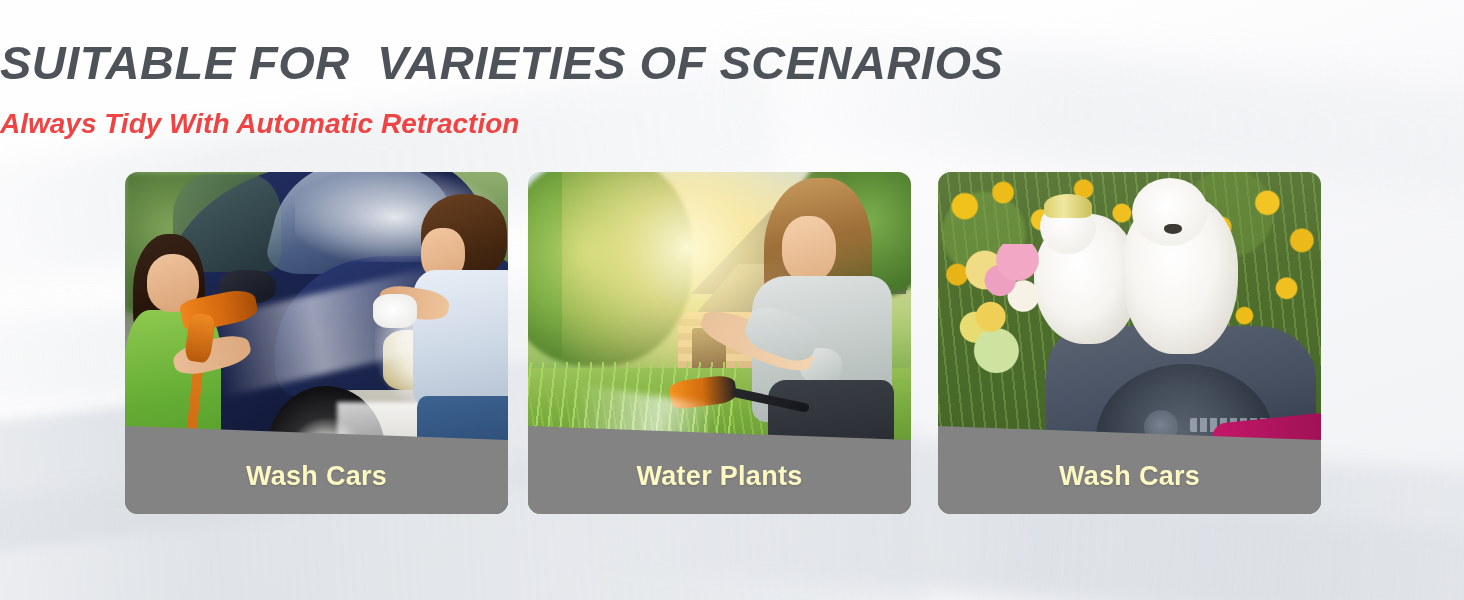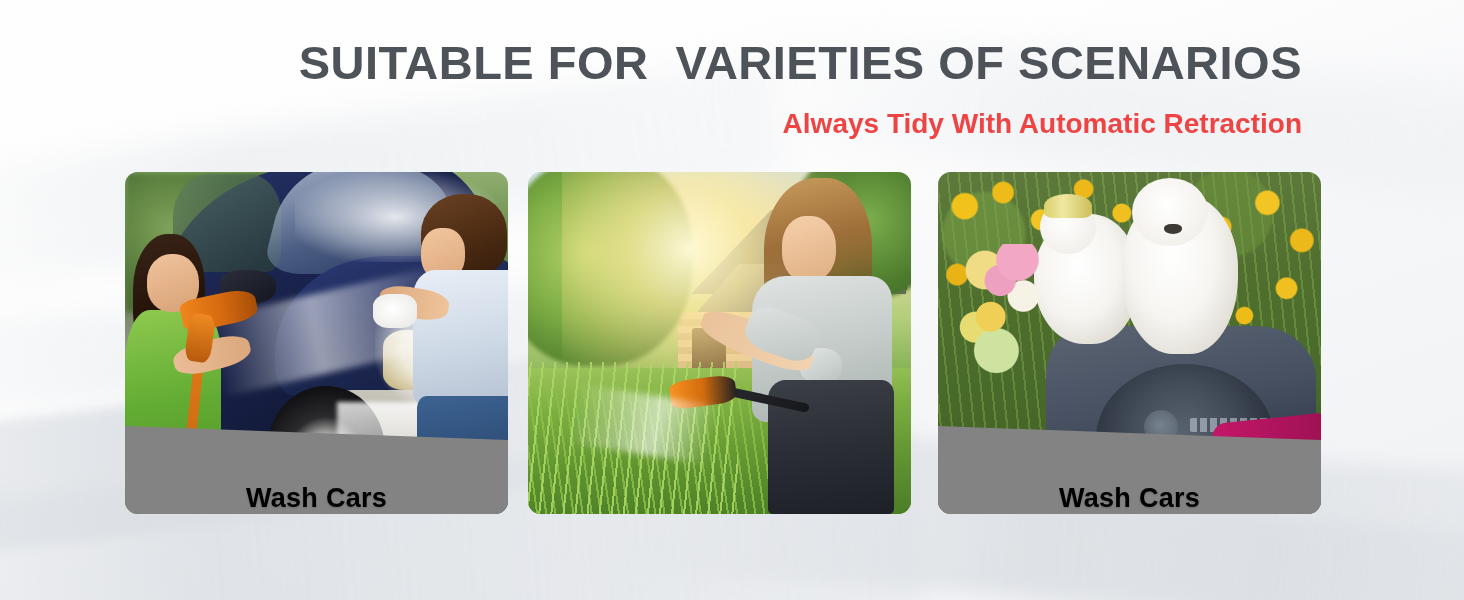--- a/index.html
+++ b/index.html
@@ -23,21 +23,21 @@
   .band-e { left:-120px; top:120px; width:900px; height:120px; transform:rotate(-8deg);  filter:blur(16px); opacity:.5; }
   .band-f { left:700px;  top:60px;  width:900px; height:110px; transform:rotate(5deg);   filter:blur(18px); opacity:.35; }
   .band-g { left:-200px; top:300px; width:1000px;height:90px;  transform:rotate(-3deg);  filter:blur(14px); opacity:.45; }
   #banner-bg .vignette {
     position:absolute; inset:0;
     background:linear-gradient(160deg,#ffffff 0%,#ffffff 34%,#f4f5f7 62%,#eceef1 100%);
     opacity:.75;
   }
 
   
-  #header { position:absolute; top:0; left:0; width:1302px; z-index:2; text-align:right; }
+  #header { position:absolute; top:0; left:0; width:1302px; z-index:2; text-align:left;font-style:italic; }
   #banner-title {
     margin-top:36px;
     font-size:47px;
     line-height:54px;
     font-weight:bold;
     letter-spacing:.5px;
     color:#4d5358;
     white-space:pre;
   }
   #banner-subtitle {
@@ -72,22 +72,23 @@
     height:100px;
     background:#838383;
     clip-path:polygon(0 12%, 100% 26%, 100% 100%, 0 100%);
     display:flex;
     align-items:flex-end;
     justify-content:center;
   }
   .label-text {
     font-size:27px;
     font-weight:bold;
-    color:#000000;
+    color:#fef9c3;
     letter-spacing:.3px;
+    padding-bottom:22px;
     text-shadow:0 1px 2px rgba(0,0,0,.18);
   }
 
   
   .p1 { background:linear-gradient(180deg,#8fae6e 0%,#6d8f52 18%,#5b7a46 30%,#9a9a92 55%,#b9b5ab 100%); }
   .p1 .trees { position:absolute; left:0; top:0; width:150px; height:140px;
     background:radial-gradient(circle at 30% 40%,#7fa358 0%,#4d7236 55%,#3c5c2b 100%); filter:blur(3px); }
   .p1 .car-body {
     position:absolute; left:38px; top:-10px; width:330px; height:330px;
     background:linear-gradient(150deg,#27356b 0%,#1b2550 30%,#141c3e 60%,#0d1329 100%);
@@ -509,20 +510,23 @@
       <div class="w-inner"></div>
       <div class="w-cardigan"></div>
       <div class="w-knot"></div>
       <div class="w-pants"></div>
       <div class="w-arm"></div>
       <div class="w-sleeve"></div>
       <div class="p2-hose"></div>
       <div class="p2-nozzle"></div>
       <div class="p2-spray"></div>
     </div>
+    <div class="label-bar">
+      <span class="label-text">Water Plants</span>
+    </div>
   </div>
 
   <div class="card card-3">
     <div class="photo p3">
       <div class="foliage"></div>
       <div class="flowers"></div>
       <div class="reel-bracket"></div>
       <div class="reel"></div>
       <div class="reel-drum"></div>
       <div class="reel-logo"></div>

